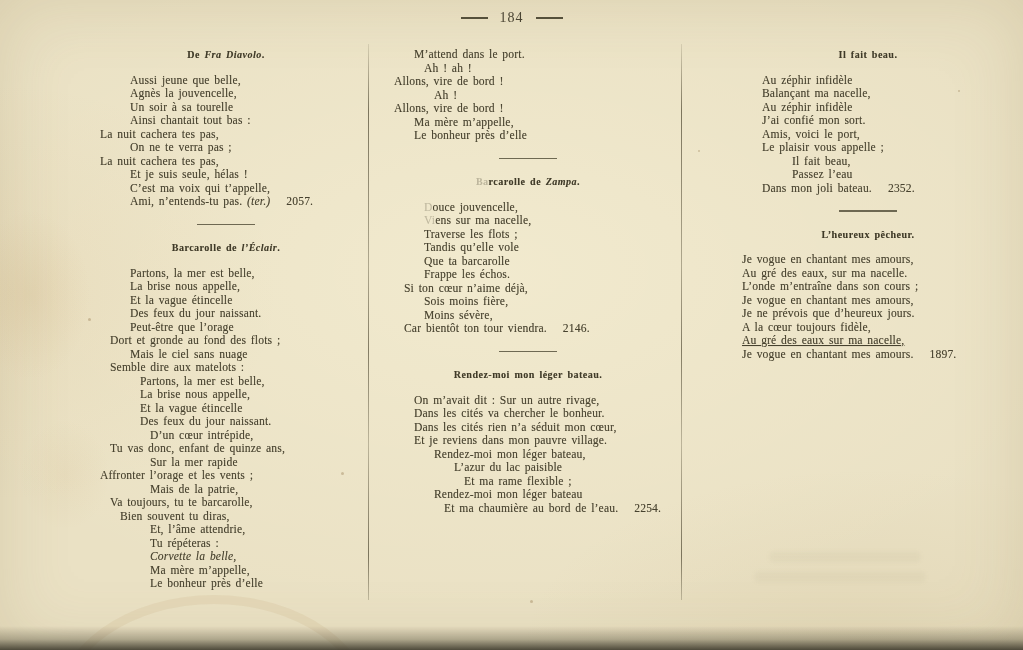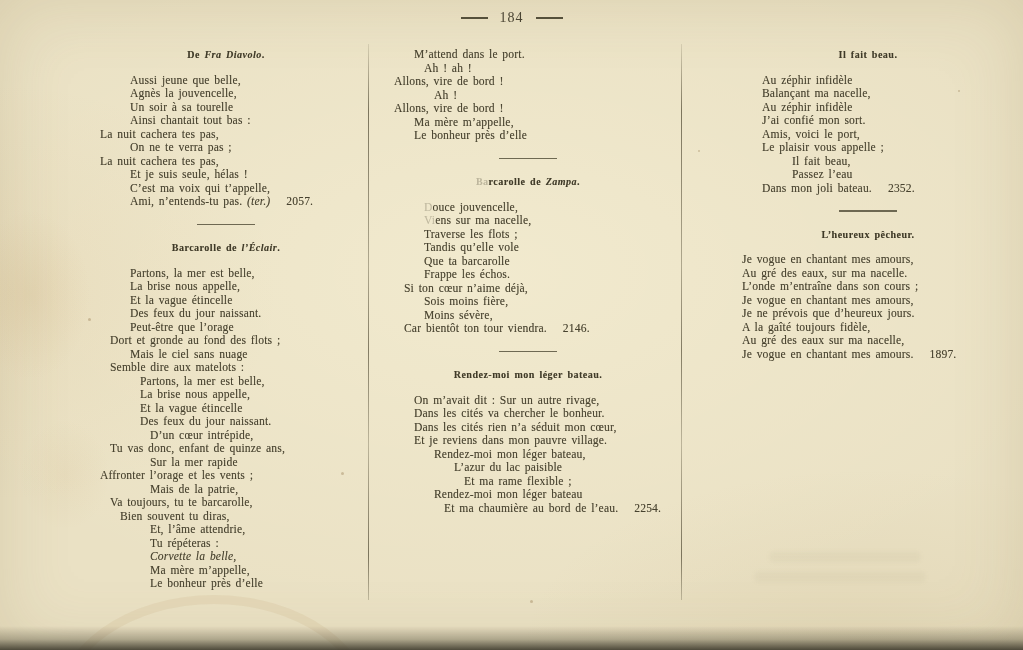--- a/index.html
+++ b/index.html
@@ -152,22 +152,22 @@
         <div class="line" style="padding-left: 20px;"><span>Dans mon joli bateau.</span><span class="num">2352.</span></div>
       </div>
       <div class="divider"></div>
       <div class="song">
         <div class="song-title"><span>L’heureux pêcheur.</span></div>
         <div class="line" style="padding-left: 0px;"><span>Je vogue en chantant mes amours,</span></div>
         <div class="line" style="padding-left: 0px;"><span>Au gré des eaux, sur ma nacelle.</span></div>
         <div class="line" style="padding-left: 0px;"><span>L’onde m’entraîne dans son cours ;</span></div>
         <div class="line" style="padding-left: 0px;"><span>Je vogue en chantant mes amours,</span></div>
         <div class="line" style="padding-left: 0px;"><span>Je ne prévois que d’heureux jours.</span></div>
-        <div class="line" style="padding-left: 0px;"><span>A la gaîté toujours fidèle,</span></div>
-        <div class="line" style="padding-left: 0px;"><span>Au gré des eaux sur ma nacelle,</span></div>
+        <div class="line" style="padding-left: 0px;"><span>A la cœur toujours fidèle,</span></div>
+        <div class="line" style="padding-left: 0px; text-decoration: underline;"><span>Au gré des eaux sur ma nacelle,</span></div>
         <div class="line" style="padding-left: 0px;"><span>Je vogue en chantant mes amours.</span><span class="num">1897.</span></div>
       </div>
     </section>
 
   <div class="stain stain-a"></div>
   <div class="stain stain-b"></div>
   <div class="stain-ring"></div>
   <div class="smudge smudge-1"></div>
   <div class="smudge smudge-2"></div>
   <div class="speck" style="left:88px;top:318px;"></div>

